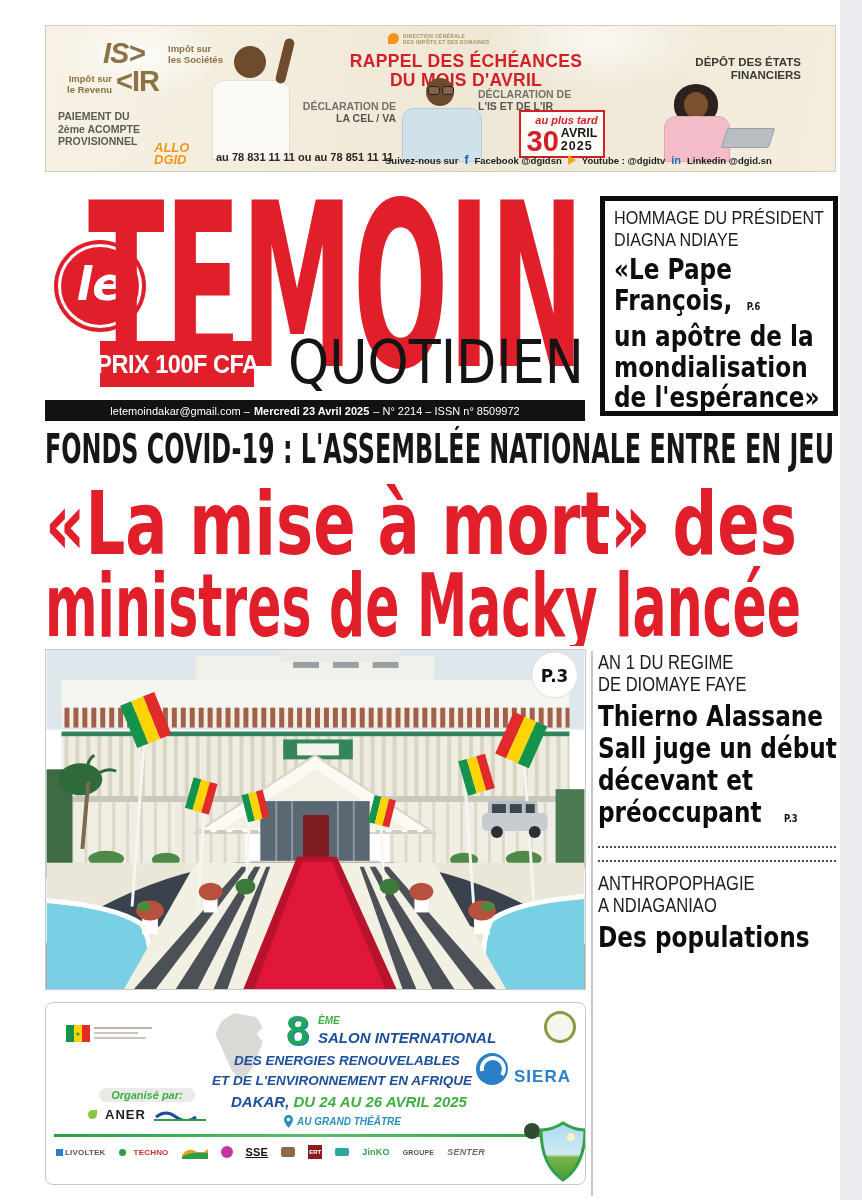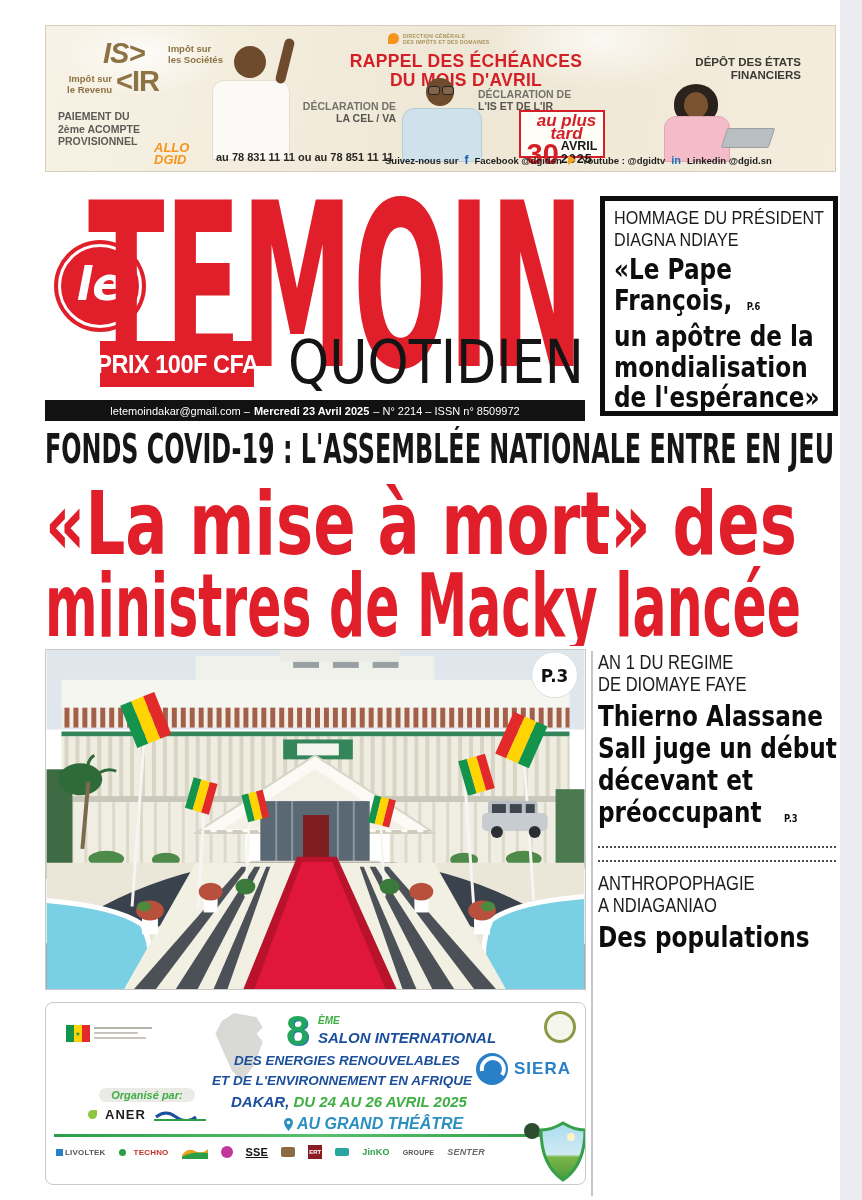--- a/index.html
+++ b/index.html
@@ -22,21 +22,21 @@
   .goldtxt{color:#8d7243;font-weight:bold;}
   .isir-big{font-size:29px;line-height:26px;letter-spacing:-1px;}
   .smallgold{font-size:9.5px;line-height:10.5px;}
   .paiement{font-size:10.5px;line-height:12.5px;font-weight:bold;color:#5c5b55;}
   .allo{font-size:13px;line-height:12px;font-weight:bold;font-style:italic;color:#f7941d;}
   .phones{font-size:11px;font-weight:bold;color:#2b2722;}
   .rappel{width:300px;text-align:center;color:#d41f26;font-weight:bold;font-size:17.5px;line-height:19px;letter-spacing:.3px;}
   .decl{font-size:10.5px;line-height:12px;color:#73726b;font-weight:bold;}
   .depot{font-size:11.5px;line-height:13px;color:#3a3933;font-weight:bold;text-align:right;}
   .deadline{width:86px;height:48px;background:#fffdf8;border:2px solid #d41f26;box-sizing:border-box;text-align:center;}
-  .deadline .lbl{color:#d41f26;font-weight:bold;font-style:italic;font-size:17px;line-height:13px;margin-top:2px;padding-left:9px;}
+  .deadline .lbl{color:#d41f26;font-weight:bold;font-style:italic;font-size:11px;line-height:13px;margin-top:2px;padding-left:9px;}
   .deadline .day{color:#d41f26;font-weight:bold;font-size:29px;line-height:28px;}
   .deadline .mo{color:#181818;font-weight:bold;font-size:12.5px;line-height:13px;text-align:left;}
   .deadline .yr{color:#181818;font-weight:bold;font-size:12.5px;line-height:13px;letter-spacing:1px;text-align:left;}
   .social{display:flex;align-items:center;gap:6px;font-size:9.5px;font-weight:bold;color:#1d1d1d;white-space:nowrap;}
   .fbi{color:#1b5fae;font-size:12px;font-weight:bold;}
   .yti{display:inline-block;width:0;height:0;border-left:8px solid #f2a71e;border-top:5px solid transparent;border-bottom:5px solid transparent;}
   .lii{color:#1b75bb;font-size:11px;font-weight:bold;}
   .person-head{border-radius:50%;background:#6f4b2d;position:absolute;}
   .person-body{position:absolute;border-radius:12px 12px 0 0;}
   .dgid-dot{width:11px;height:11px;border-radius:50% 50% 50% 0;background:#f7941d;position:absolute;}
@@ -410,21 +410,21 @@
     <div class="abs bluei" style="left:272px;top:26px;font-size:15px;">SALON INTERNATIONAL</div>
     <div class="abs bluei" style="left:188px;top:50px;font-size:13.5px;">DES ENERGIES RENOUVELABLES</div>
     <div class="abs bluei" style="left:166px;top:70px;font-size:13.5px;">ET DE L'ENVIRONNEMENT EN AFRIQUE</div>
 
     <div class="abs" style="left:498px;top:8px;width:26px;height:26px;border-radius:50%;border:3px solid #8a9a46;background:#f6f6ee;"></div>
 
     <svg class="abs" style="left:428px;top:48px;" width="36" height="36" viewBox="0 0 36 36">
       <circle cx="18" cy="18" r="16" fill="#2a7fc9"></circle>
       <path d="M8,20 a11,11 0 1 1 20,4" fill="none" stroke="#ffffff" stroke-width="4"></path>
     </svg>
-    <div class="abs" style="left:468px;top:56px;font-size:17px;font-weight:bold;color:#2a7fc9;letter-spacing:1px;">SIERA</div>
+    <div class="abs" style="left:468px;top:64px;font-size:17px;font-weight:bold;color:#2a7fc9;letter-spacing:1px;">SIERA</div>
 
     <div class="abs" style="left:42px;top:82px;text-align:center;">
       <span class="orgpill">Organisé par:</span>
       <div style="display:flex;align-items:center;gap:8px;margin-top:4px;justify-content:center;">
         <span style="width:9px;height:9px;border-radius:50% 0 50% 50%;background:#8dc63f;display:inline-block;"></span>
         <span style="font-size:13px;font-weight:bold;color:#1f1f1f;letter-spacing:1px;">ANER</span>
         <svg width="52" height="12" viewBox="0 0 52 12">
           <path d="M2,8 q10,-8 20,0 q10,8 20,0" fill="none" stroke="#1b4e9b" stroke-width="3"></path>
           <rect x="0" y="10" width="52" height="2" fill="#2d9e48"></rect>
         </svg>
@@ -433,21 +433,21 @@
 
     <div class="abs" style="left:185px;top:90px;font-size:15px;white-space:nowrap;">
       <span class="bluei">DAKAR,</span>
       <span class="greeni">DU 24 AU 26 AVRIL 2025</span>
     </div>
     <div class="abs" style="left:238px;top:112px;display:flex;align-items:center;gap:4px;">
       <svg width="9" height="13" viewBox="0 0 9 13">
         <path d="M4.5,0 a4.5,4.5 0 0 1 4.5,4.5 q0,3 -4.5,8.5 q-4.5,-5.5 -4.5,-8.5 a4.5,4.5 0 0 1 4.5,-4.5 Z" fill="#2a8fbf"></path>
         <circle cx="4.5" cy="4.5" r="1.8" fill="#ffffff"></circle>
       </svg>
-      <span style="font-size:16px;font-weight:bold;font-style:italic;color:#2a8fbf;">AU GRAND THÉÂTRE</span>
+      <span style="font-size:10px;font-weight:bold;font-style:italic;color:#2a8fbf;">AU GRAND THÉÂTRE</span>
     </div>
     <div class="abs greenrule" style="left:8px;top:131px;width:524px;"></div>
 
     <div class="abs" style="left:10px;top:142px;width:470px;display:flex;align-items:center;gap:13px;">
       <span style="display:flex;align-items:center;gap:2px;">
           <span style="width:7px;height:7px;background:#2a7fc9;display:inline-block;"></span>
           <span class="sponsor">LIVOLTEK</span>
         </span>
       <span style="display:flex;align-items:center;gap:8px;">
           <span style="width:7px;height:7px;border-radius:50%;background:#2d9e48;display:inline-block;"></span>

